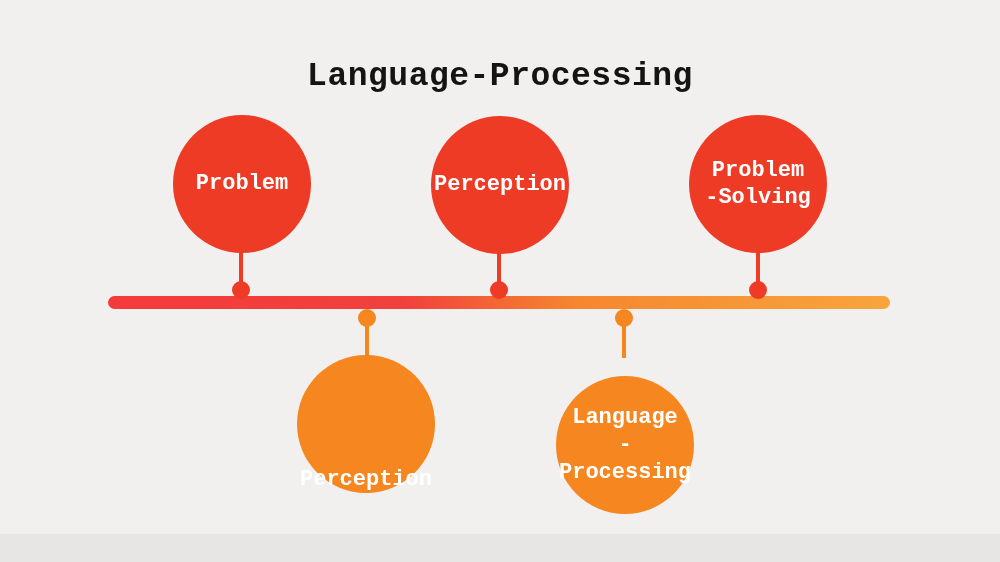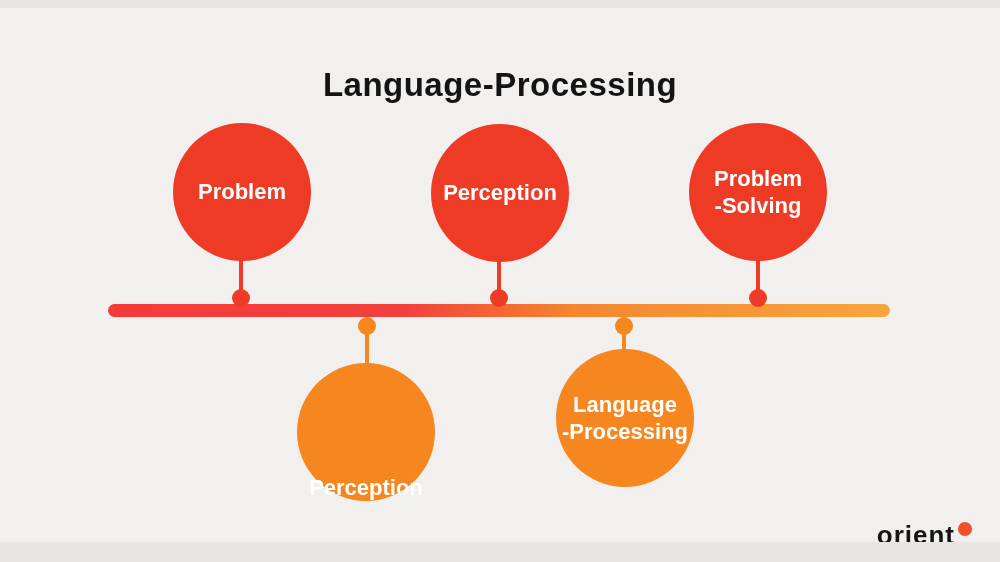--- a/index.html
+++ b/index.html
@@ -1,19 +1,19 @@
 <!DOCTYPE html>
 <html><head>
 <meta charset="utf-8">
 <style>
   html,body{margin:0;padding:0;background:#e7e6e4;}
   .canvas{
-    position:relative;width:1000px;height:534px;margin:8px auto;
+    position:relative;width:1000px;height:534px;margin:0 auto;
     background:#F1F0EE;overflow:hidden;
-    font-family:Liberation Sans, sans-serif;
+    font-family:Liberation Mono, monospace;
   }
   .title{
     position:absolute;top:36px;left:0;width:100%;text-align:center;
     font-size:33px;font-weight:700;color:#141414;letter-spacing:.5px;
   }
   .bar{
     position:absolute;left:108px;top:296px;width:782px;height:13px;border-radius:7px;
     background:linear-gradient(90deg,#F43B3B 0%,#F1413C 38%,#F5872F 60%,#F7A53E 100%);
   }
   .circle{
@@ -35,21 +35,21 @@
   .d-reasoning{left:490px;top:281px;}
   
   .c-problem{left:689px;top:115px;}
   .s-problem{left:756px;top:250px;height:40px;}
   .d-problem{left:749px;top:281px;}
   
   .c-perception{left:297px;top:355px;justify-content:flex-end;}
   .s-perception{left:365px;top:318px;height:40px;}
   .d-perception{left:358px;top:309px;}
   
-  .c-langproc{left:556px;top:341px;}
+  .c-langproc{left:556px;top:376px;}
   .s-langproc{left:622px;top:318px;height:40px;}
   .d-langproc{left:615px;top:309px;}
 
   .line2:empty{display:none;}
 
   .logo{
     position:absolute;top:514px;right:28px;
     display:flex;align-items:flex-start;
   }
   .logo-text{
@@ -96,18 +96,14 @@
     <span class="line2">-Processing</span>
   </div>
 
   <div class="stem s-problem" style="background: rgb(238, 59, 38);"></div>
   <div class="dot d-problem" style="background: rgb(238, 59, 38);"></div>
   <div class="circle c-problem" style="background: rgb(238, 59, 38);">
     <span class="line1">Problem</span>
     <span class="line2">-Solving</span>
   </div>
 
-  <div class="logo">
-    <span class="logo-text">orient</span>
-    <span class="logo-dot" style="background: rgb(242, 80, 44);"></span>
-  </div>
 
 </div>
 
 </body></html>

